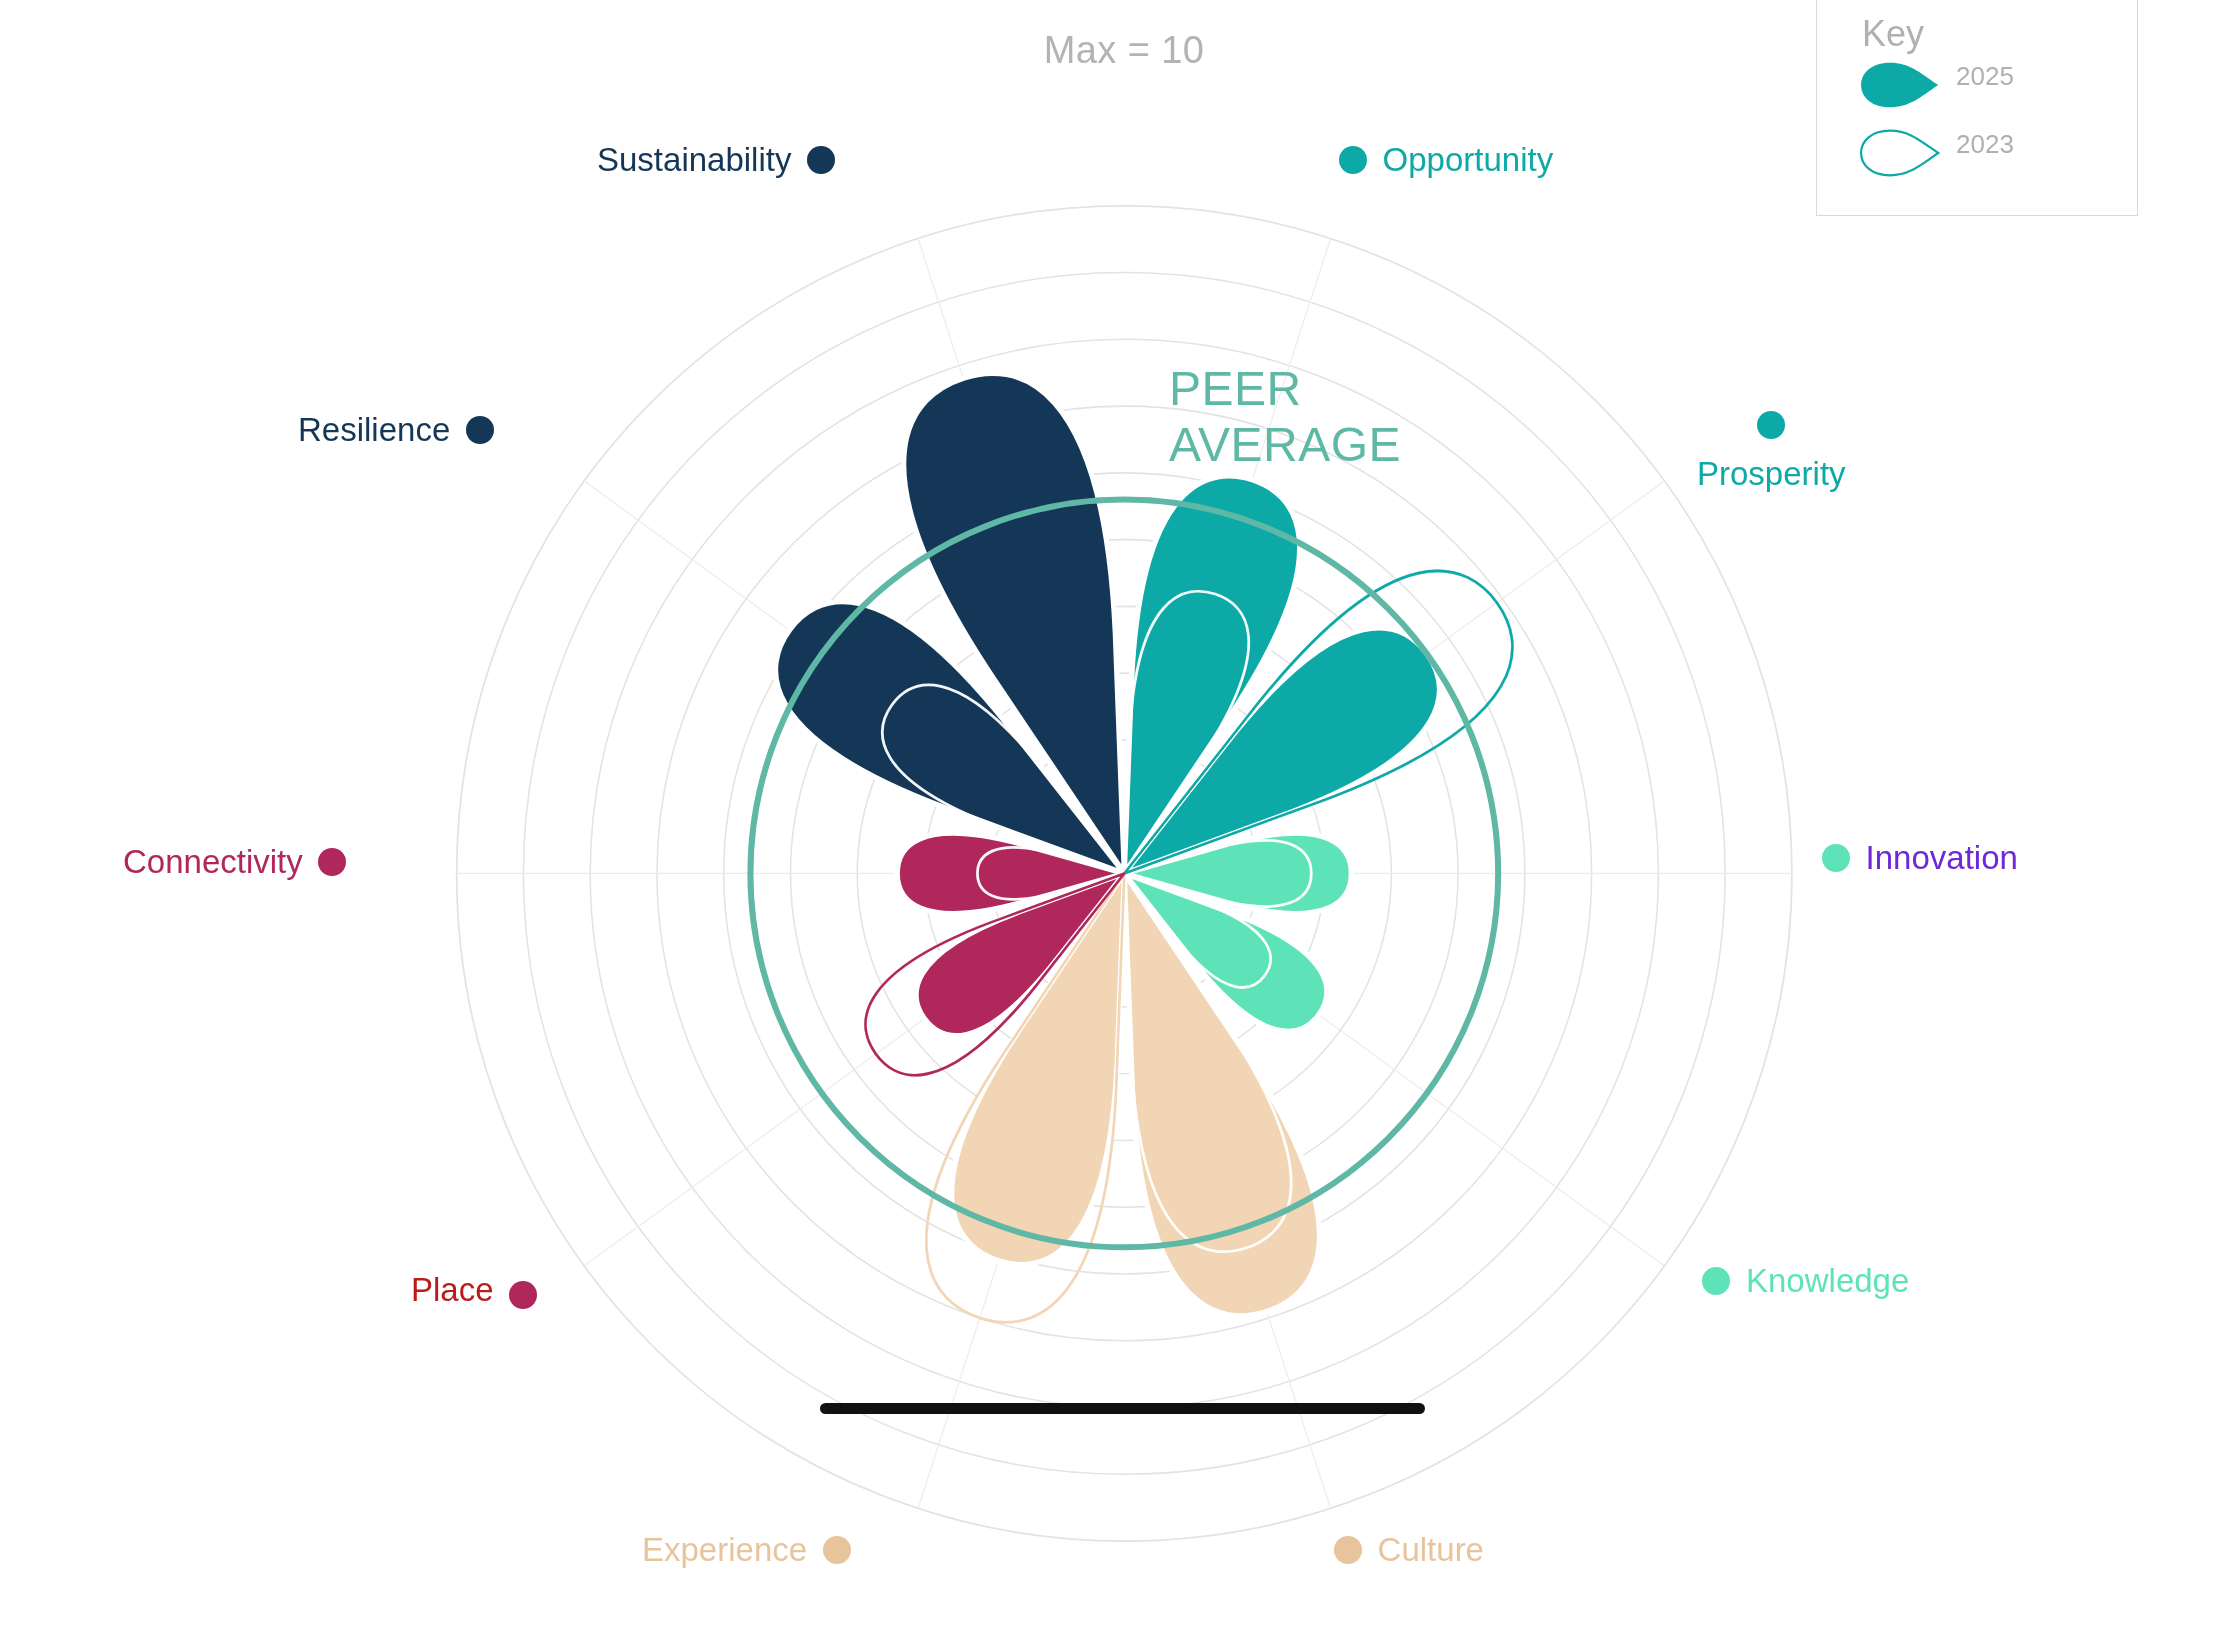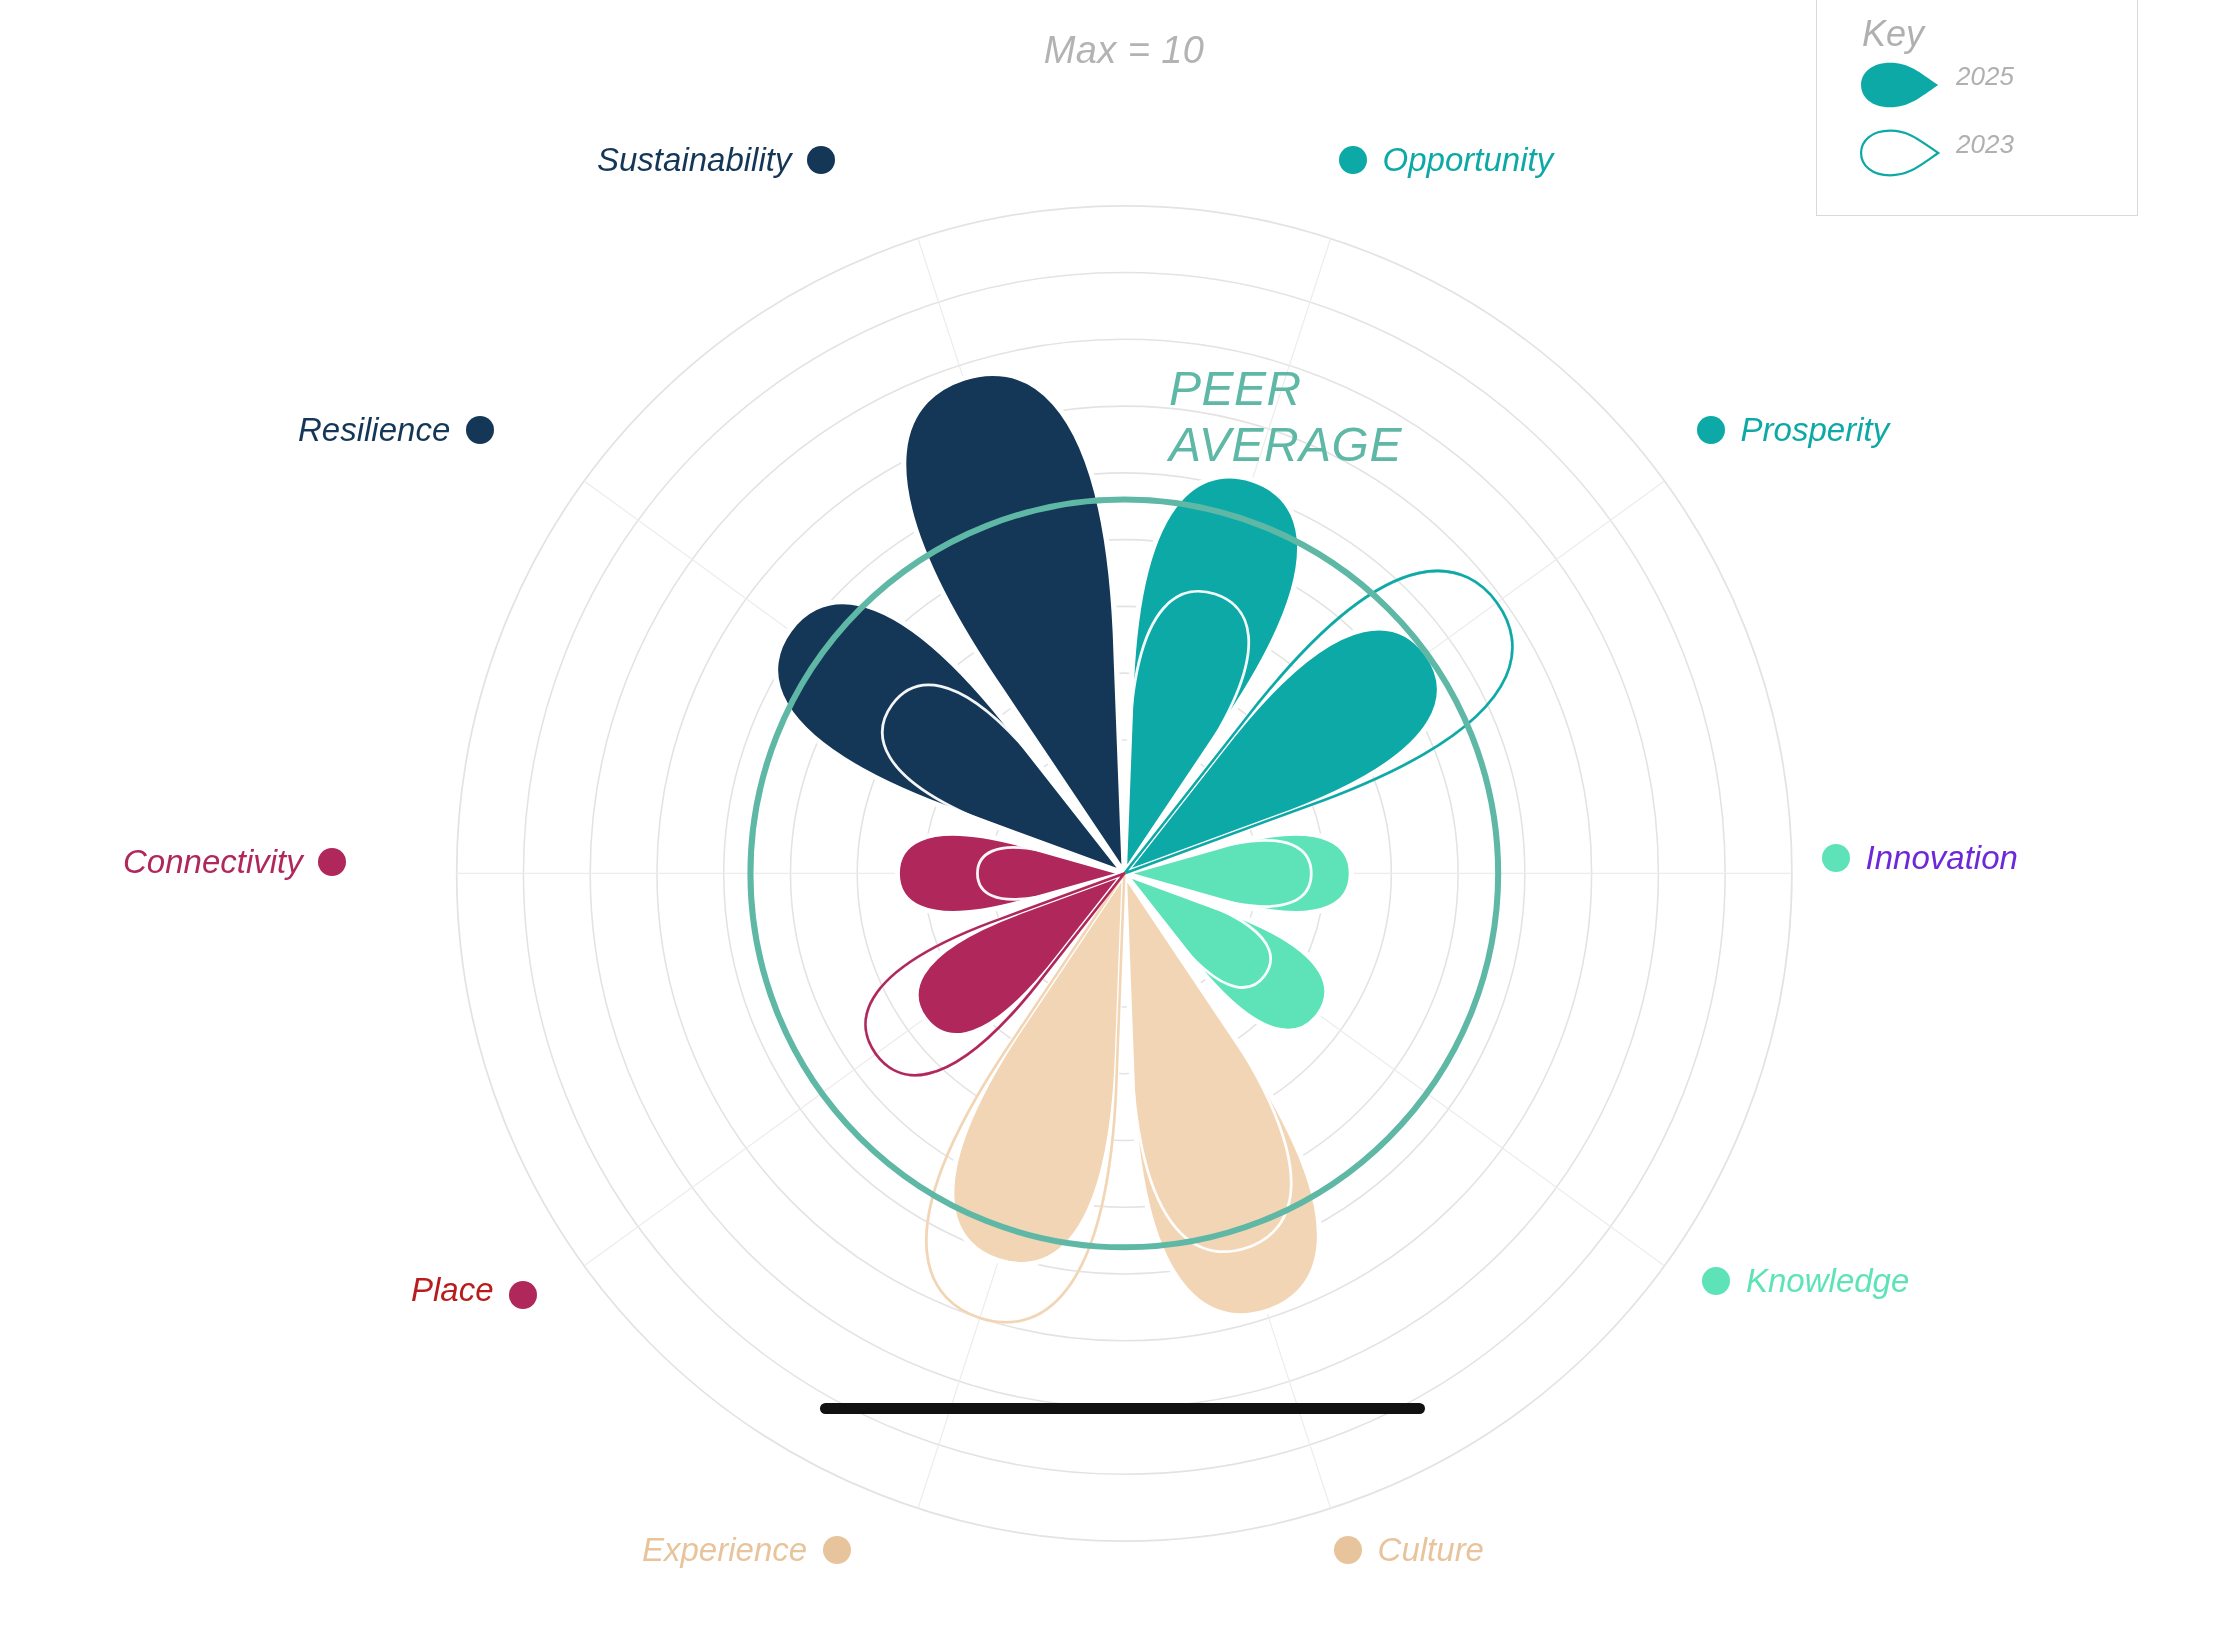--- a/index.html
+++ b/index.html
@@ -2,21 +2,21 @@
 <html style="font-size:14px"><head>
 <meta charset="utf-8">
 <style>
   * { box-sizing: border-box; margin: 0; padding: 0; }
   html, body {
     width: 2214px; height: 1650px;
     background: #ffffff;
     font-family: "Liberation Sans", sans-serif;
     overflow: hidden;
   }
-  #stage { position: relative; width: 2214px; height: 1452px; background: #fff; font-style: italic; }
+  #stage { position: relative; width: 2214px; height: 1452px; background: #fff; }
 
   #chart-svg { position: absolute; left: 0; top: 0; width: 2214px; height: 1650px; }
 
   .max-label {
     position: absolute;
     left: 1020px; top: 29px;
     width: 208px; text-align: center;
     font-size: 38px; color: #b3b3b3; letter-spacing: 0.4px;
   }
 
@@ -278,21 +278,21 @@
     <span class="dot" id="dot-0" style="background: rgb(20, 55, 87);"></span>
   </div>
   <div class="axis-label" id="lbl-1" style="left: 1339px; top: 141px; color: rgb(13, 169, 166);">
     <span class="dot" id="dot-1" style="background: rgb(13, 169, 166);"></span>
     <span>Opportunity</span>
   </div>
   <div class="axis-label" id="lbl-2" style="left: 298px; top: 411px; color: rgb(20, 55, 87);">
     <span>Resilience</span>
     <span class="dot" id="dot-2" style="background: rgb(20, 55, 87);"></span>
   </div>
-  <div class="axis-label" id="lbl-3" style="left: 1697px; top: 411px; color: rgb(13, 169, 166);">
+  <div class="axis-label" id="lbl-3" style="left: 1697px; top: 411px; color: rgb(13, 169, 166); flex-direction: column;">
     <span class="dot" id="dot-3" style="background: rgb(13, 169, 166);"></span>
     <span>Prosperity</span>
   </div>
   <div class="axis-label" id="lbl-4" style="left: 123px; top: 843px; color: rgb(176, 39, 92);">
     <span>Connectivity</span>
     <span class="dot" id="dot-4" style="background: rgb(176, 39, 92);"></span>
   </div>
   <div class="axis-label" id="lbl-5" style="left: 1822px; top: 839px; color: #6d28d9;">
     <span class="dot" id="dot-5" style="background: rgb(94, 227, 184);"></span>
     <span>Innovation</span>

